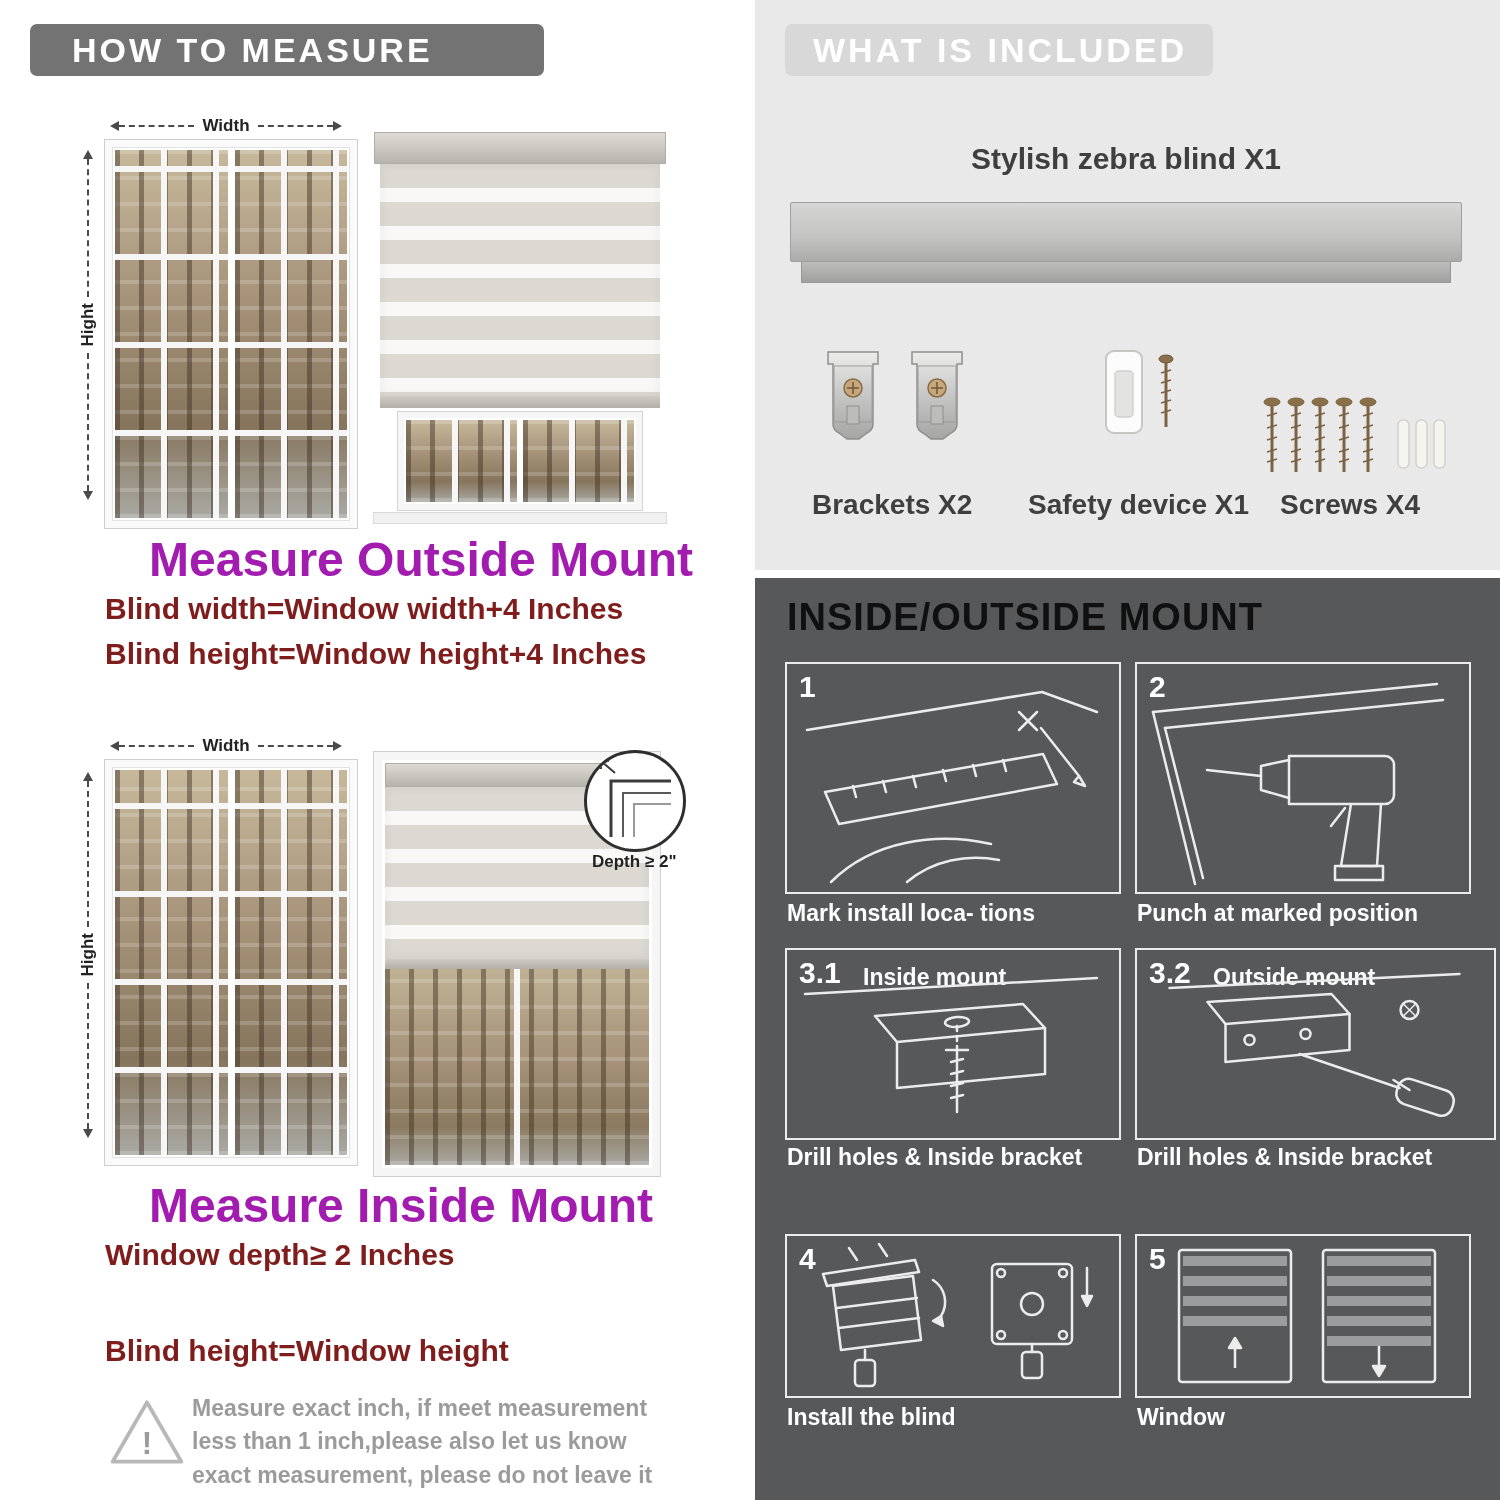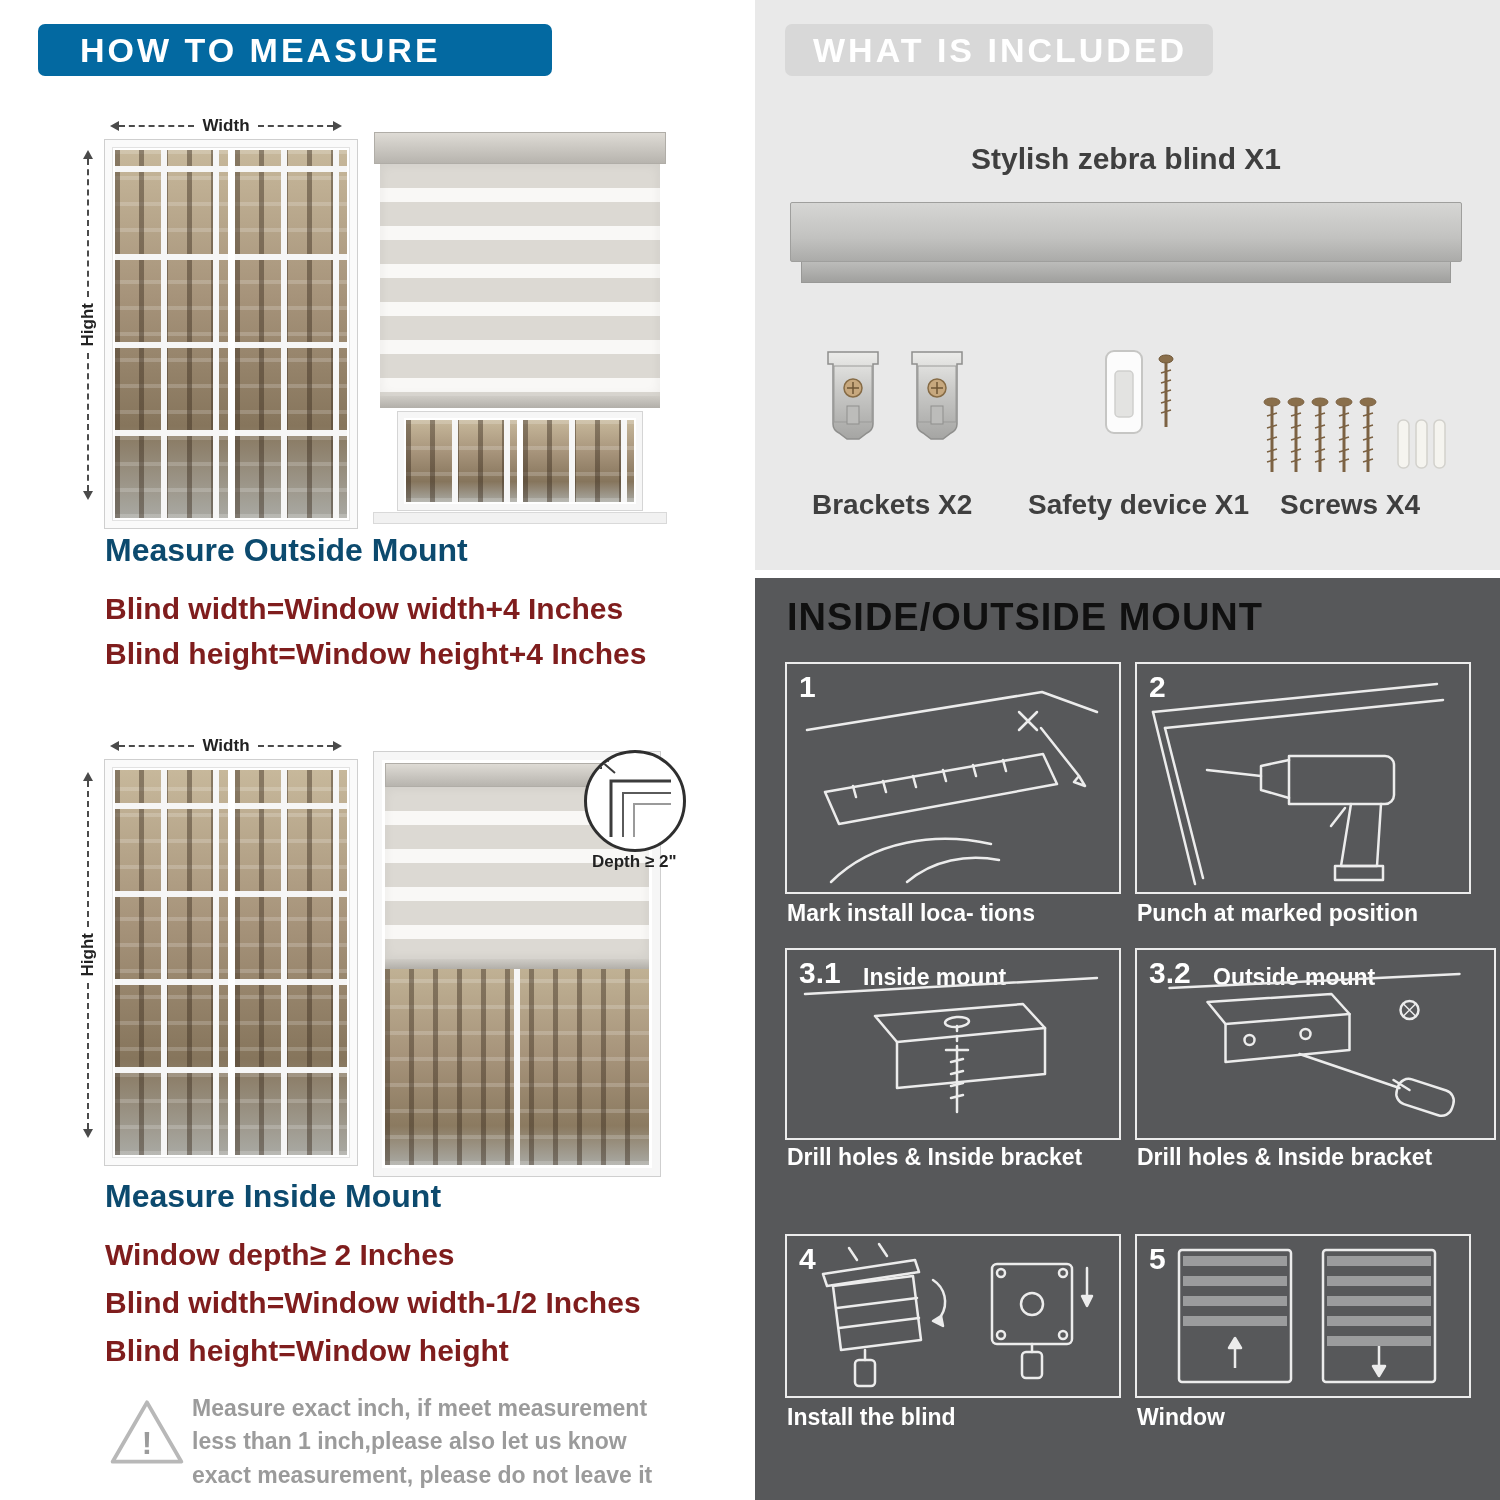--- a/index.html
+++ b/index.html
@@ -2,24 +2,24 @@
 <html><head>
 <meta charset="utf-8">
 <style>
   html,body{margin:0;padding:0;background:#fff;}
   .page{position:relative;width:1500px;height:1500px;background:#fff;overflow:hidden;
         font-family:"Liberation Sans",sans-serif;}
 
   
   .banner{position:absolute;height:52px;border-radius:7px;display:flex;align-items:center;
           padding-left:28px;font-size:34px;font-weight:bold;letter-spacing:3px;color:#fff;}
-  .banner-left{left:38px;top:24px;width:472px;background:#0369a1;padding-left:42px;}
+  .banner-left{left:30px;top:24px;width:472px;background:#737373;padding-left:42px;}
   .banner-right{left:785px;top:24px;width:400px;background:#d8d8d8;}
 
-  .h-title{position:absolute;font-size:32px;font-weight:bold;color:#0c4a6e;}
+  .h-title{position:absolute;font-size:48px;font-weight:bold;color:#a21caf;margin-left:44px;}
   .h-line{position:absolute;font-size:30px;font-weight:bold;color:#7f1d1d;text-align:center;}
 
   
   .h-arrow{position:absolute;display:flex;align-items:center;height:16px;}
   .h-arrow .dash{flex:1;border-top:2px dashed #4a4a4a;}
   .ah{width:0;height:0;border-top:5px solid transparent;border-bottom:5px solid transparent;}
   .ah.l{border-right:9px solid #4a4a4a;}
   .ah.r{border-left:9px solid #4a4a4a;}
   .h-arrow .lbl{font-size:17px;font-weight:bold;color:#222;padding:0 8px;white-space:nowrap;}
 
@@ -168,21 +168,20 @@
       <path d="M24,84 V28 H84" fill="none" stroke="#3c3c3c" stroke-width="3"></path>
       <path d="M36,84 V40 H84" fill="none" stroke="#5a5a5a" stroke-width="2"></path>
       <path d="M47,84 V51 H84" fill="none" stroke="#9a9a9a" stroke-width="2"></path>
       <path d="M28,20 L14,8 M14,16 V8 H22" fill="none" stroke="#3c3c3c" stroke-width="2"></path>
     </svg>
   </div>
   <div class="depth-label" style="left:592px;top:852px;">Depth ≥ 2"</div>
 
   <div class="h-title" style="left:105px;top:1178px;">Measure Inside Mount</div>
   <div class="h-line" style="left:105px;top:1238px;">Window depth≥ 2 Inches</div>
-  <div class="h-line" style="left:105px;top:1286px;">Blind width=Window width-1/2 Inches</div>
   <div class="h-line" style="left:105px;top:1334px;">Blind height=Window height</div>
 
   <svg style="position:absolute;left:108px;top:1396px;" width="78" height="72" viewBox="0 0 100 92">
     <path d="M50,8 L94,84 L6,84 Z" fill="none" stroke="#b8b8b8" stroke-width="5" stroke-linejoin="round"></path>
     <text x="50" y="74" text-anchor="middle" font-size="40" font-weight="bold" fill="#9b9b9b">!</text>
   </svg>
   <div class="note-text" style="left:192px;top:1392px;">Measure exact inch, if meet measurement less than 1 inch,please also let us know exact measurement, please do not leave it</div>
 
   <div class="panel-light"></div>
 

